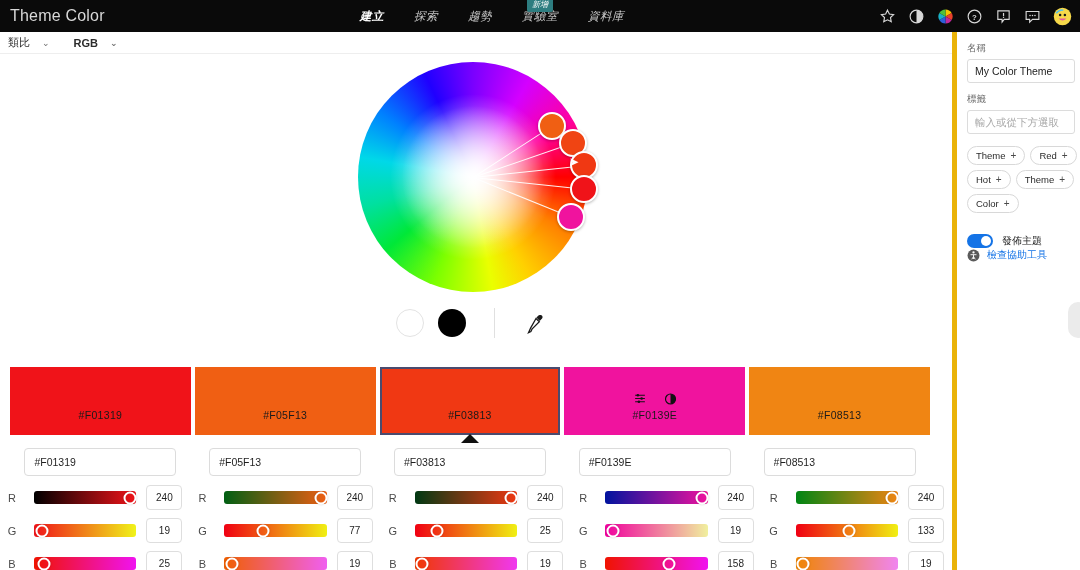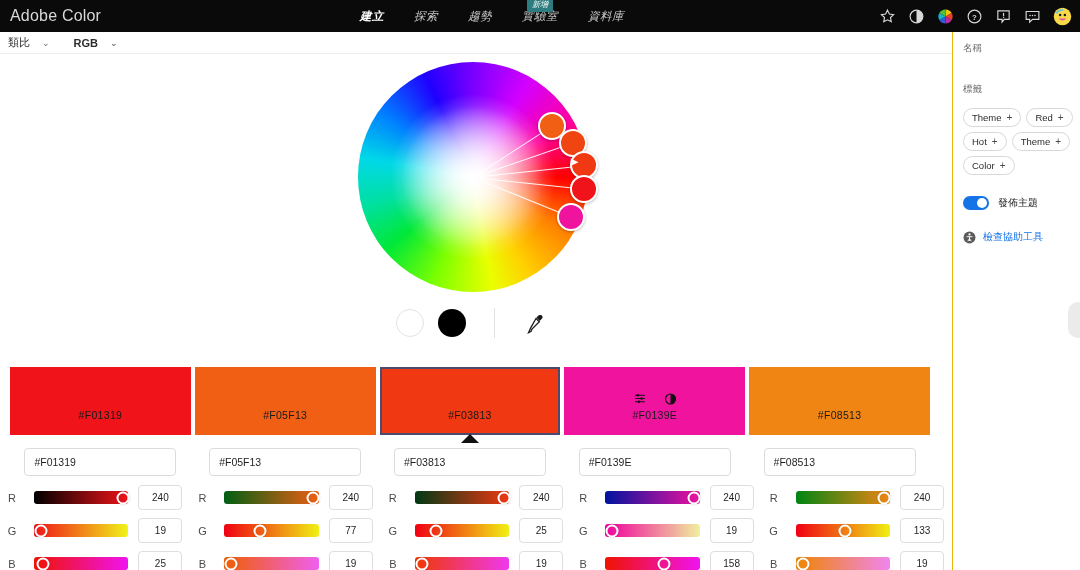--- a/index.html
+++ b/index.html
@@ -112,29 +112,29 @@
   .scol { flex: 1; display: flex; align-items: center; gap: 10px; padding-right: 8px; }
   .track {
     position: relative; height: 13px; border-radius: 3px; flex: 1; max-width: 118px;
   }
   .knob {
     position: absolute; top: 50%; width: 13px; height: 13px; border-radius: 50%;
     border: 2px solid #fff; transform: translate(-50%,-50%); box-sizing: border-box;
     box-shadow: 0 0 2px rgba(0,0,0,.25); cursor: pointer; background: transparent;
   }
   .valbox {
-    width: 44px; height: 25px; border: 1px solid #dedede; border-radius: 4px;
+    width: 36px; height: 25px; border: 1px solid #dedede; border-radius: 4px;
     display: flex; align-items: center; justify-content: center;
     font-size: 10px; color: #1f1f1f; background: #fff;
   }
 
   
   .rpanel {
     position: absolute; right: 0; top: 32px; width: 128px; height: 538px;
-    background: #fff; border-left: 1px solid #eab308; padding: 6px 10px 0 10px;
+    background: #fff; border-left: 5px solid #eab308; padding: 6px 10px 0 10px;
   }
   .flabel { font-size: 9.5px; color: #6a6a6a; margin-bottom: 4px; margin-top: 4px; }
   .tinput {
     width: 108px; height: 24px; border: 1px solid #dcdcdc; border-radius: 3px;
     font-size: 10.5px; color: #1c1c1c; padding: 0 7px; background: #fff;
     font-family: "Liberation Sans", sans-serif;
   }
   .tinput::placeholder { color: #a9a9a9; }
   .tags { display: flex; flex-wrap: wrap; gap: 5px; margin-top: 12px; width: 112px; }
   .tag {
@@ -142,33 +142,33 @@
     display: inline-flex; align-items: center; gap: 5px; font-size: 9.5px; color: #2b2b2b;
     background: #fff; cursor: pointer; white-space: nowrap;
   }
   .tag .plus { font-size: 10px; color: #4a4a4a; }
   .toggle-row { display: flex; align-items: center; gap: 9px; margin-top: 21px; }
   .toggle {
     width: 26px; height: 14px; border-radius: 7px; background: #1473e6; position: relative; cursor: pointer;
   }
   .toggle .dot { position: absolute; width: 10px; height: 10px; border-radius: 50%; background: #fff; top: 2px; right: 2px; }
   .toggle-label { font-size: 10px; color: #222; }
-  .a11y-row { display: flex; align-items: center; gap: 7px; margin-top: 20px; cursor: pointer; }
+  .a11y-row { display: flex; align-items: center; gap: 7px; cursor: pointer; }
   .a11y-link { font-size: 10px; color: #1473e6; }
 
   .edge-handle {
     position: absolute; right: -8px; top: 270px; width: 20px; height: 36px;
     background: #ebebeb; border-radius: 18px;
   }
 </style>
 </head>
 <body>
 
 <div class="topbar">
-  <div class="brand">Adobe Color</div>
+  <div class="brand">Theme Color</div>
 
   <div class="nav">
     <div class="nav-item active">
       <span>建立</span>
     </div>
     <div class="nav-item">
       <span>探索</span>
     </div>
     <div class="nav-item">
       <span>趨勢</span>
@@ -424,21 +424,23 @@
         <div class="track" style="background: linear-gradient(90deg, rgb(240, 133, 0), rgb(240, 133, 240));">
           <div class="knob" style="left: 7.45098%;"></div>
         </div>
         <div class="valbox">19</div>
       </div>
     </div>
   </div>
 
 <div class="rpanel">
   <div class="flabel">名稱</div>
-  <div class="flabel" style="margin-top:28px;">標籤</div>
+  <input class="tinput" value="My Color Theme" style="">
+  <div class="flabel" style="margin-top:10px;">標籤</div>
+  <input class="tinput" placeholder="輸入或從下方選取" style="">
 
   <div class="tags" id="tags">
       <div class="tag">
         <span>Theme</span>
         <span class="plus">+</span>
       </div>
       <div class="tag">
         <span>Red</span>
         <span class="plus">+</span>
       </div>

